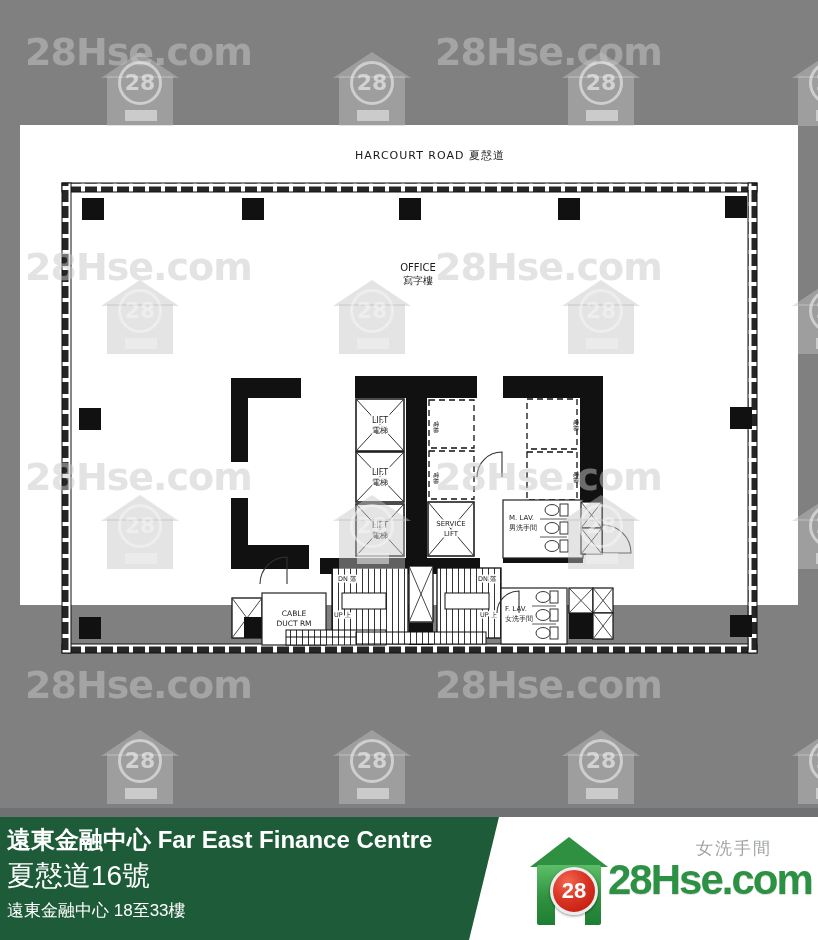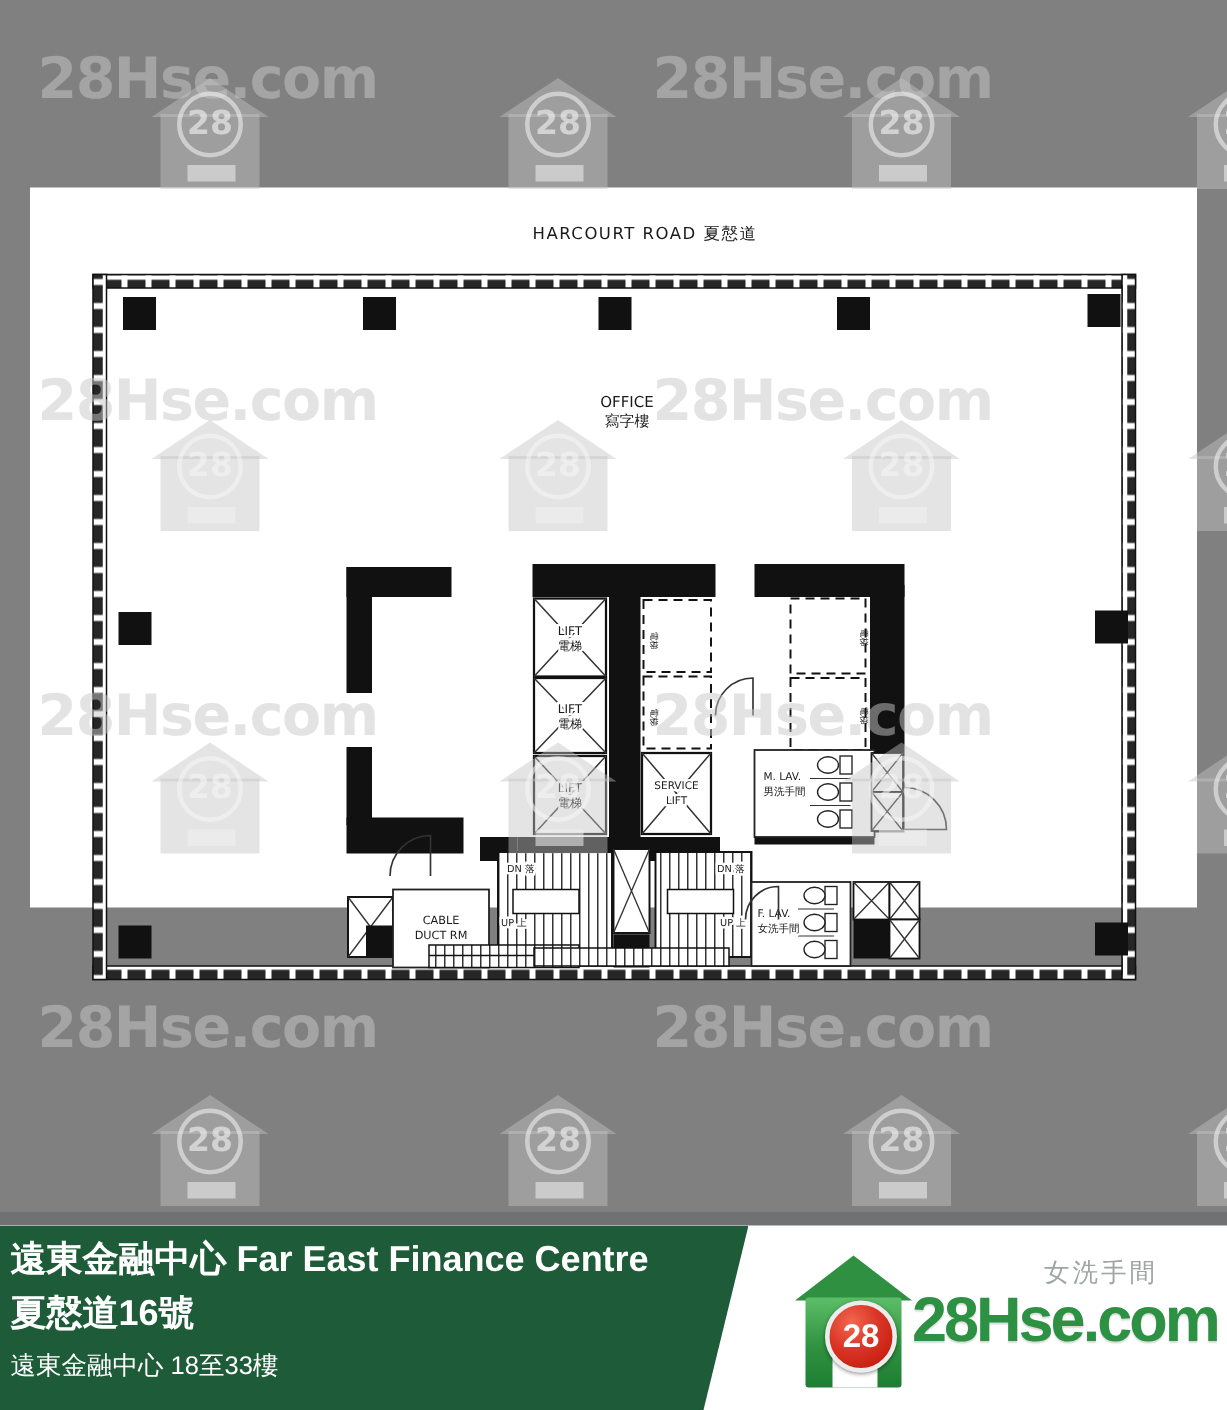--- a/index.html
+++ b/index.html
@@ -33,21 +33,21 @@
   .lbl-halo{paint-order:stroke;stroke:#ffffff;stroke-width:3px;}
   
   .strip{position:absolute;left:0;top:808px;width:818px;height:9px;background:#6F7173;z-index:4;}
   .footer{position:absolute;left:0;top:817px;width:818px;height:156px;background:#ffffff;z-index:5;}
   .footer-green{
     position:absolute;left:0;top:0;width:499px;height:123px;background:#1E5B38;
     clip-path:polygon(0 0,100% 0,calc(100% - 30px) 100%,0 100%);
   }
   .footer-text{position:absolute;left:7px;top:5px;color:#ffffff;}
   .footer-text .l1{font-size:24px;font-weight:bold;line-height:36px;white-space:nowrap;}
-  .footer-text .l2{font-size:24px;font-weight:bold;line-height:36px;white-space:nowrap;}
+  .footer-text .l2{font-size:28px;font-weight:normal;line-height:36px;white-space:nowrap;}
   .footer-text .l3{font-size:17px;font-weight:normal;line-height:34px;white-space:nowrap;}
   .brand{position:absolute;left:528px;top:0;width:290px;height:123px;}
   .logo-house{position:absolute;left:2px;top:20px;width:78px;height:88px;}
   .logo-house .roof{
     position:absolute;top:0;left:0;width:0;height:0;
     border-left:39px solid transparent;border-right:39px solid transparent;
     border-bottom:30px solid #2E9040;
   }
   .logo-house .hbody{
     position:absolute;top:28px;left:7px;right:7px;bottom:0;border-radius:2px;

